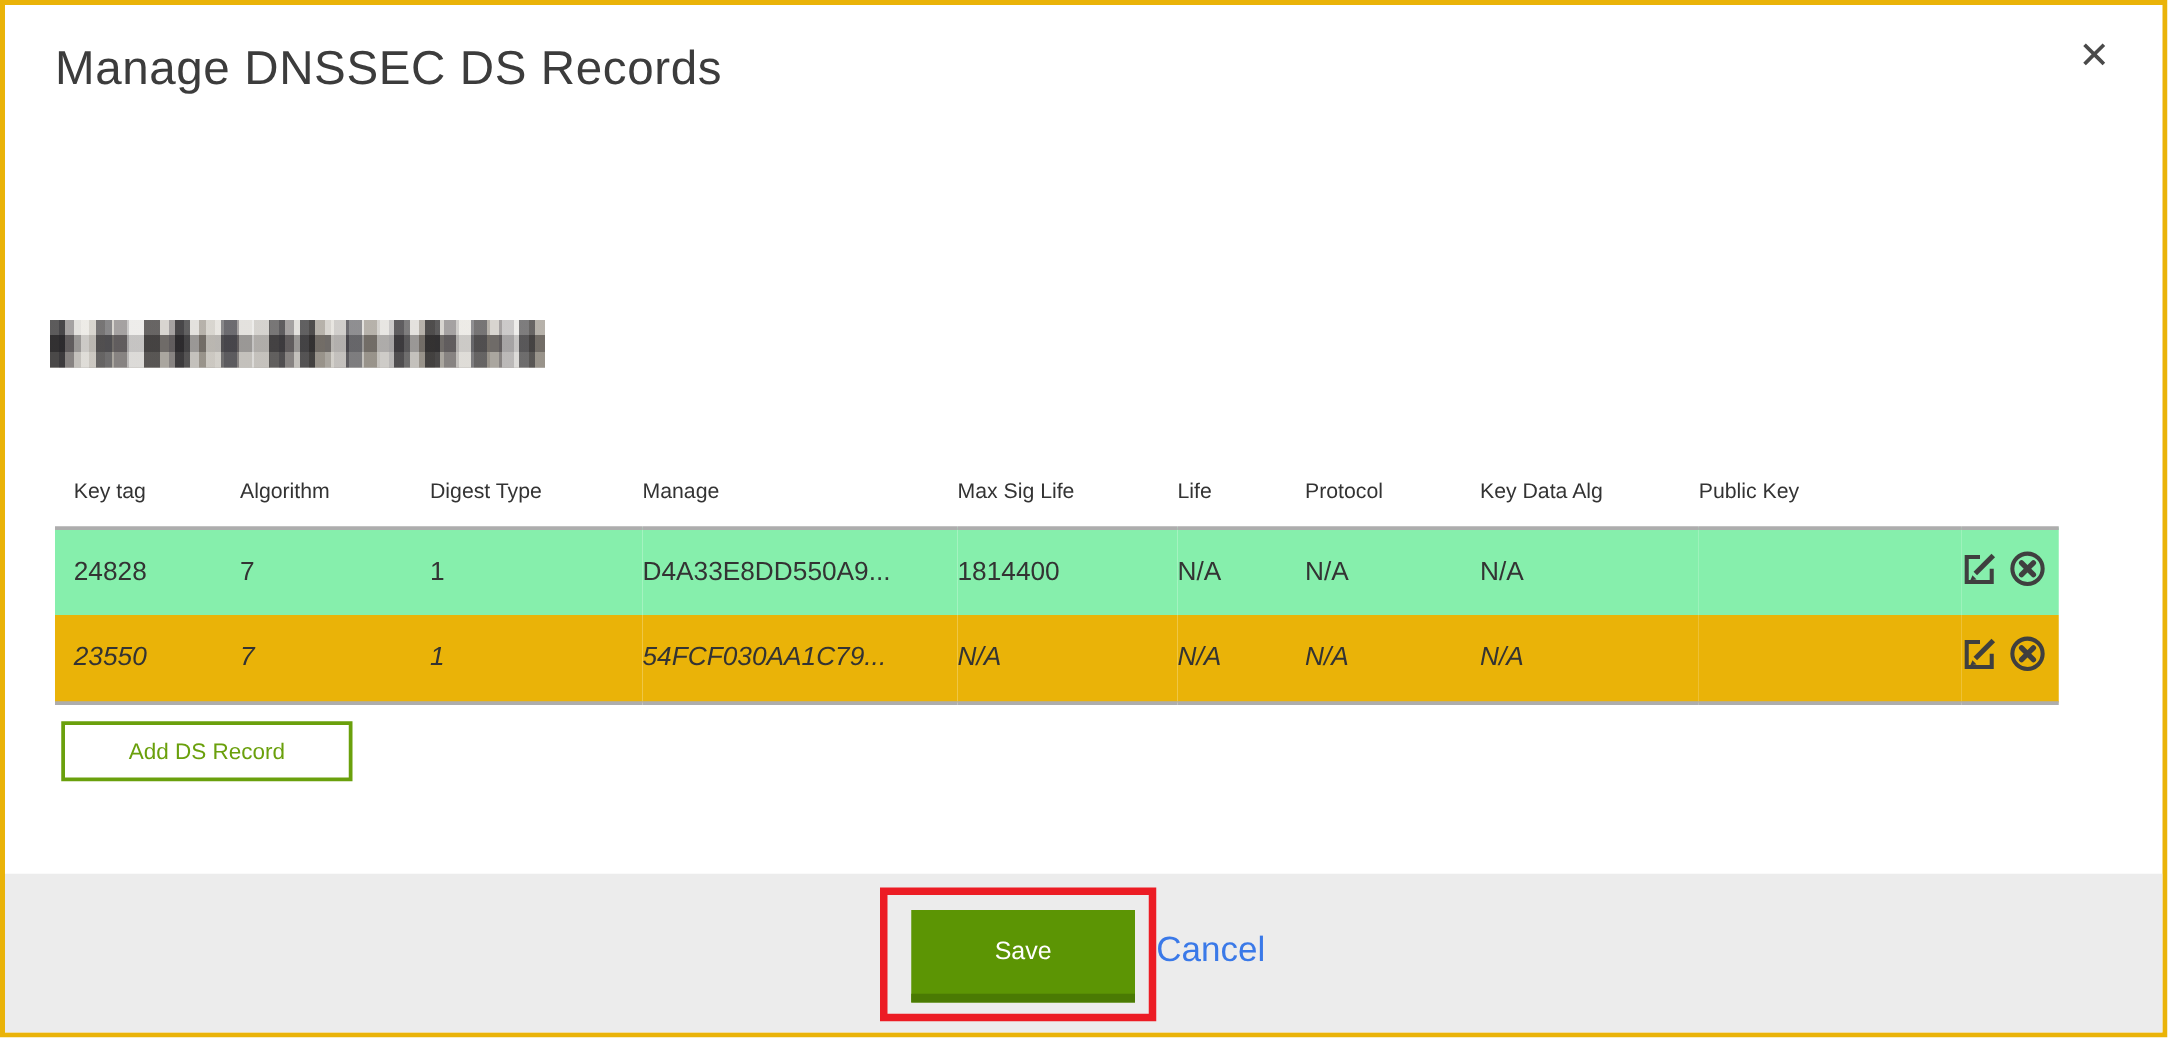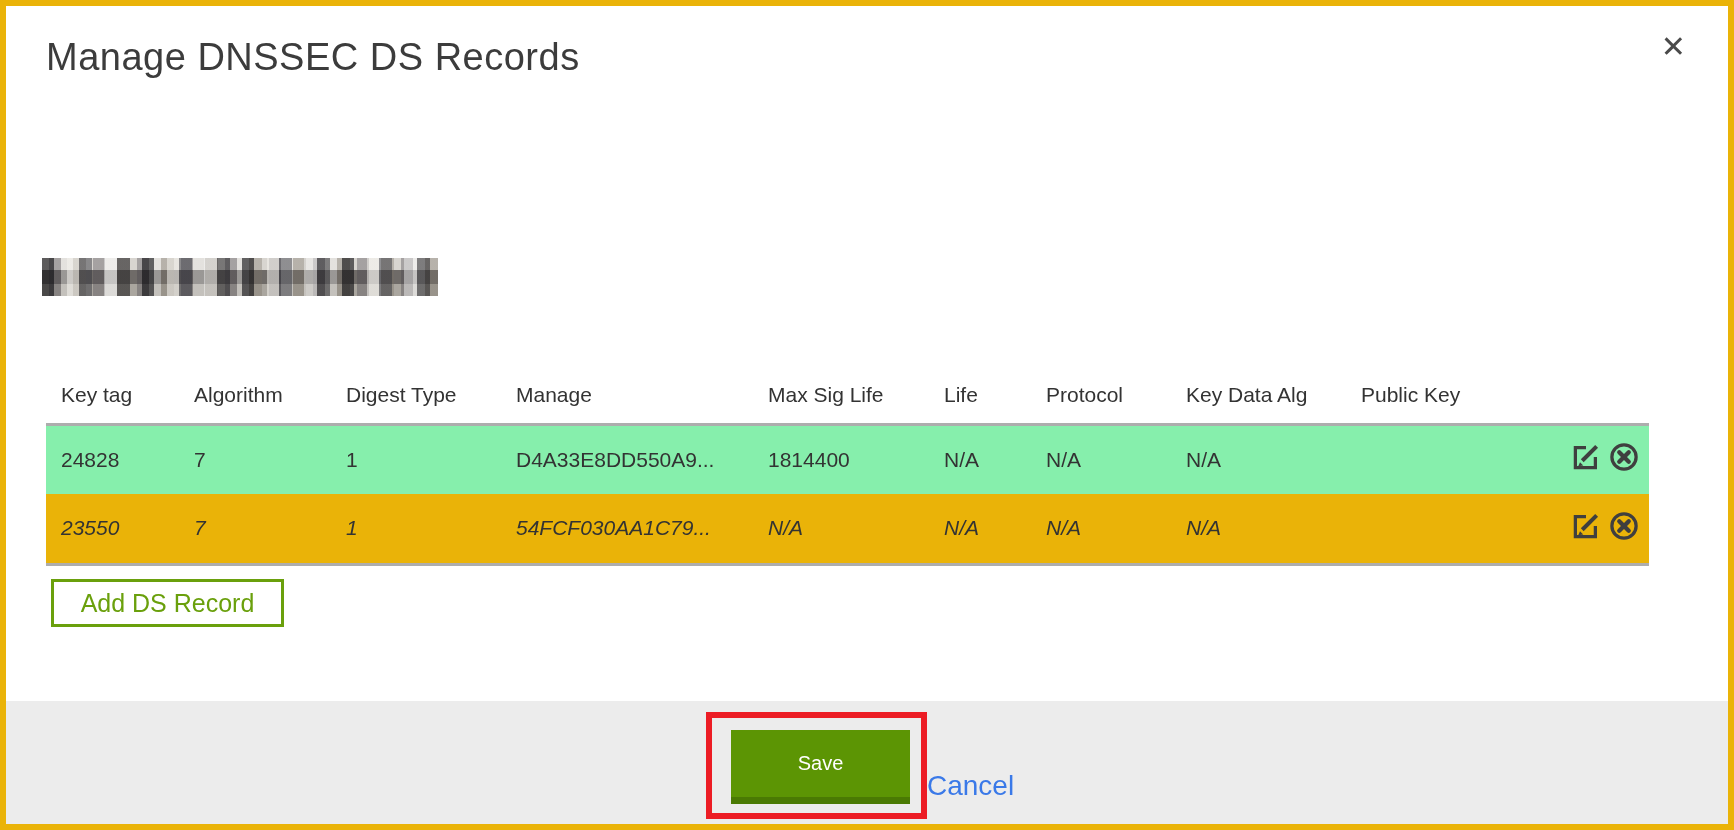--- a/index.html
+++ b/index.html
@@ -6,21 +6,21 @@
   html, body { background: #fff; }
   body {
     font-family: "Liberation Sans", "DejaVu Sans", sans-serif;
     color: #333;
   }
   #page {
     position: relative;
     width: 1734px;
     height: 830px;
     background: #fff;
-    border: 6px solid #eab308;
+    border: 4px solid #eab308;
     overflow: hidden;
   }
   .modal-title {
     position: absolute;
     left: 40px;
     top: 30px;
     font-size: 38px;
     font-weight: 300;
     color: #3c3c3c;
     letter-spacing: 0.5px;
@@ -67,21 +67,21 @@
     width: 1603px;
     border-collapse: collapse;
     table-layout: fixed;
     font-size: 21px;
     color: #333;
   }
   .ds-table th {
     height: 56px;
     text-align: left;
     font-weight: normal;
-    font-size: 21px;
+    font-size: 17px;
     color: #333;
     vertical-align: middle;
   }
   .ds-table thead tr { border-bottom: 3px solid #adadad; }
   .ds-table tbody tr.row-odd { background: #86efac; }
   .ds-table tbody tr.row-even { background: #eab308; font-style: italic; }
   .ds-table tbody { border-bottom: 3px solid #adadad; }
   .ds-table td { height: 70px; vertical-align: middle; }
   .ds-table .first-col { padding-left: 15px; }
   .actions-cell { text-align: right; padding-right: 10px; white-space: nowrap; }
@@ -89,21 +89,21 @@
   .row-icon + .row-icon { margin-left: 2px; }
   .add-ds-btn {
     position: absolute;
     left: 45px;
     top: 573px;
     width: 233px;
     height: 48px;
     background: #ffffff;
     border: 3px solid #6aa00c;
     color: #6aa00c;
-    font-size: 25px;
+    font-size: 18px;
     font-family: "Liberation Sans", "DejaVu Sans", sans-serif;
     cursor: pointer;
   }
   .footer {
     position: absolute;
     left: 0;
     right: 0;
     top: 695px;
     bottom: 0;
     background: #ececec;
@@ -127,21 +127,21 @@
     border: none;
     border-bottom: 7px solid #4a7a03;
     color: #ffffff;
     font-size: 20px;
     font-family: "Liberation Sans", "DejaVu Sans", sans-serif;
     cursor: pointer;
   }
   .cancel-link {
     position: absolute;
     left: 921px;
-    top: 764px;
+    top: 740px;
     font-size: 28px;
     color: #3a79e8;
     cursor: pointer;
     text-decoration: none;
   }
 </style>
 </head>
 <body>
 
 <div id="page">

